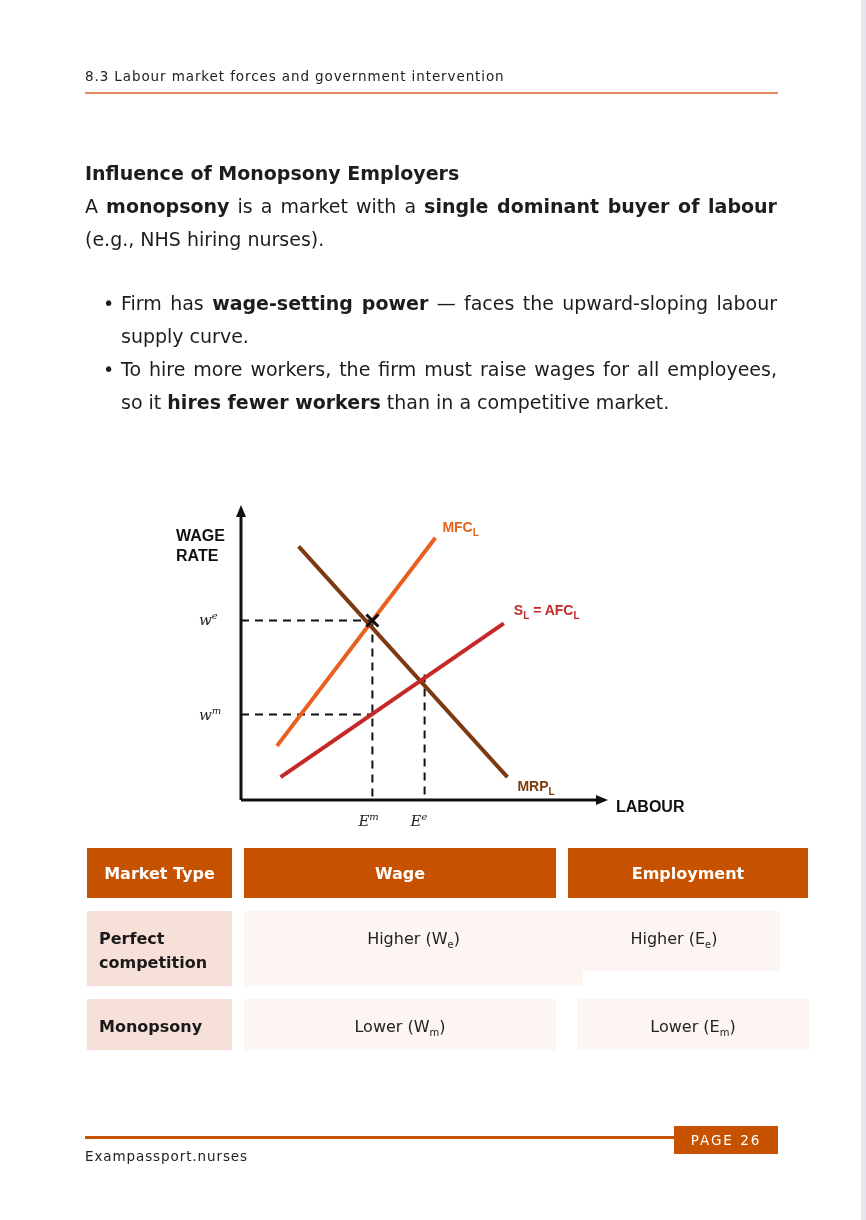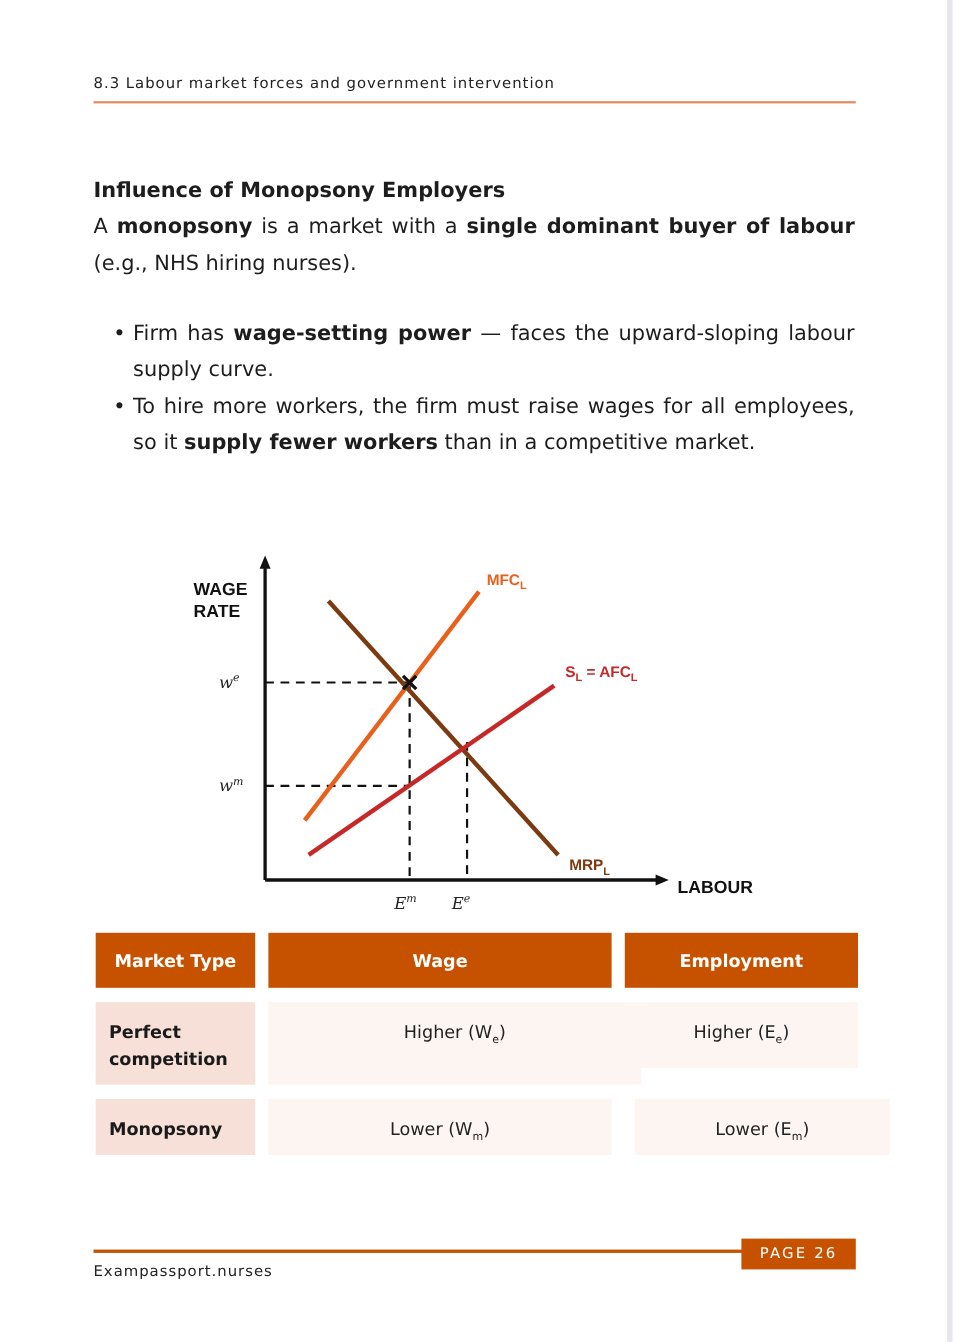--- a/index.html
+++ b/index.html
@@ -43,21 +43,21 @@
 
 <div class="content">
   <p class="section-title">Influence of Monopsony Employers</p>
   <p class="para"><span>A </span><b>monopsony</b><span> is a market with a </span><b>single dominant buyer of labour</b><span> (e.g., NHS hiring nurses).</span></p>
   <div class="spacer"></div>
   <ul class="bullets">
     <li>
       <span class="bullet">•</span><span>Firm has </span><b>wage-setting power</b><span> — faces the upward-sloping labour supply curve.</span>
     </li>
     <li>
-      <span class="bullet">•</span><span>To hire more workers, the firm must raise wages for all employees, so it </span><b>supply fewer workers</b><span> than in a competitive market.</span>
+      <span class="bullet">•</span><span>To hire more workers, the firm must raise wages for all employees, so it </span><b>hires fewer workers</b><span> than in a competitive market.</span>
     </li>
   </ul>
 </div>
 
 <div class="chart">
   <svg id="chart-svg" viewBox="0 0 560 345" xmlns="http://www.w3.org/2000/svg">
       <line x1="81" y1="125.44999999999999" x2="212.4" y2="125.44999999999999" stroke="#111" stroke-width="2" stroke-dasharray="8,6"></line>
       <text x="39" y="130.45" font-size="15" fill="#222" class="italic"><tspan>w</tspan><tspan font-size="10" dy="-6">e</tspan></text>
       <line x1="81" y1="219.5" x2="212.4" y2="219.5" stroke="#111" stroke-width="2" stroke-dasharray="8,6"></line>
       <text x="39" y="224.5" font-size="15" fill="#222" class="italic"><tspan>w</tspan><tspan font-size="10" dy="-6">m</tspan></text>
@@ -78,21 +78,21 @@
       <path d="M436,300 L448,305 L436,310 Z" fill="#111"></path>
       <text x="16" y="46" font-size="16" font-weight="bold" fill="#111"><tspan>WAGE</tspan></text>
       <text x="16" y="66" font-size="16" font-weight="bold" fill="#111"><tspan>RATE</tspan></text>
       <text x="456" y="317" font-size="16" font-weight="bold" fill="#111"><tspan>LABOUR</tspan></text>
     </svg>
 </div>
 
 <div class="table">
   <div class="cell hcell" style="left:0;top:0;width:145px;">Market Type</div>
   <div class="cell hcell" style="left:157px;top:0;width:312px;">Wage</div>
-  <div class="cell hcell" style="left:481px;top:0;width:212px;">Employment</div>
+  <div class="cell hcell" style="left:481px;top:0;width:240px;">Employment</div>
 
   <div class="cell rowlabel" style="left:0;top:63px;width:145px;height:75px;">
     <div>Perfect</div>
     <div>competition</div>
   </div>
   <div class="cell valcell" style="left:157px;top:63px;width:339px;height:75px;"><span>Higher (W</span><sub style="font-size:10px">e</sub><span>)</span></div>
   <div class="cell valcell" style="left:481px;top:63px;width:212px;height:60px;"><span>Higher (E</span><sub style="font-size:10px">e</sub><span>)</span></div>
 
   <div class="cell rowlabel" style="left:0;top:151px;width:145px;height:51px;">
     <div>Monopsony</div>

